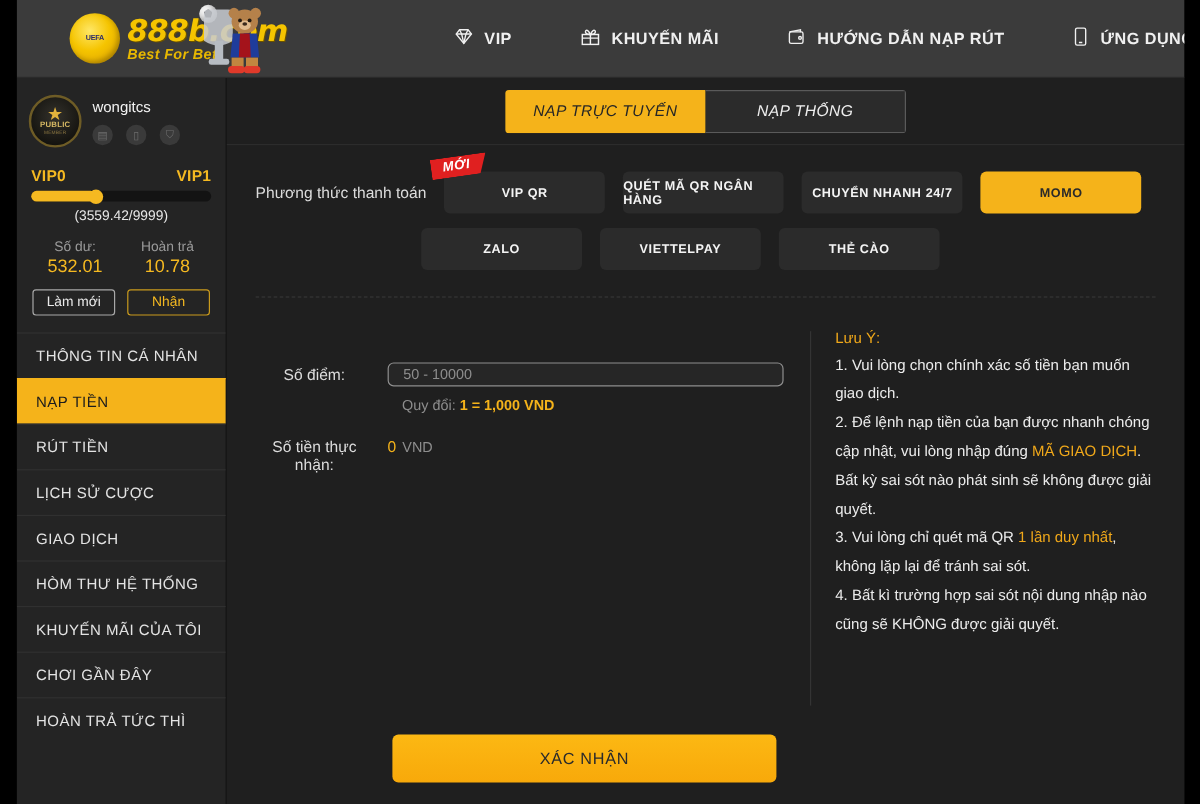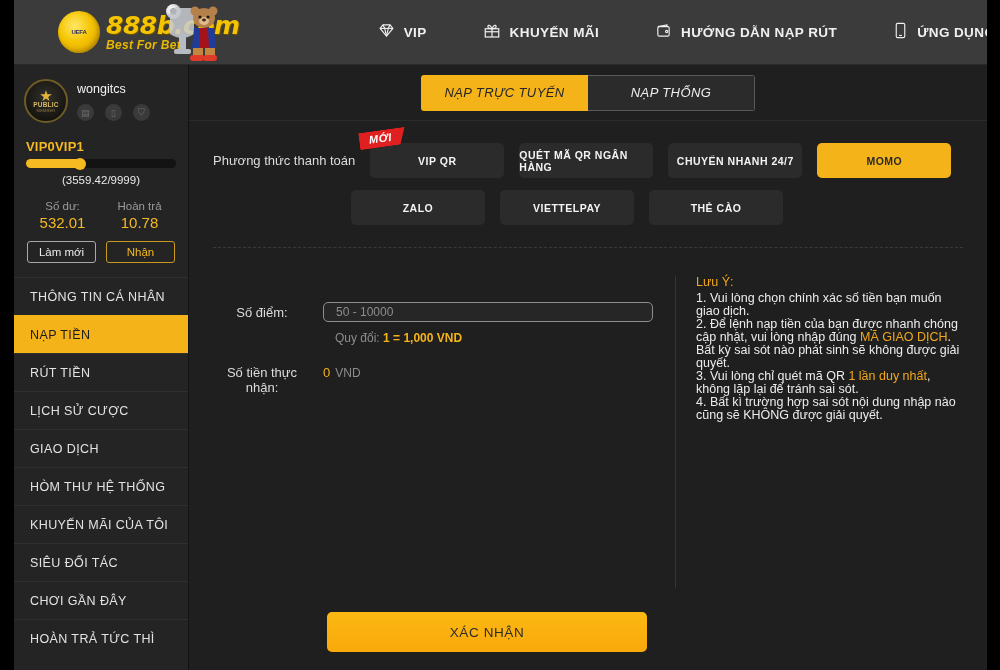--- a/index.html
+++ b/index.html
@@ -96,21 +96,21 @@
   .profile-right { flex: 1; padding-left: 9px; }
   .uname { color: #f2f2f2; font-size: 12.5px; padding-top: 3px; }
   .badges { display: flex; gap: 11px; margin-top: 8px; }
   .badge-ic {
     width: 17px; height: 17px; border-radius: 50%;
     background: #3a3a3a; color: #6d6d6d;
     display:flex;align-items:center;justify-content:center;
     font-size: 9px;
   }
   .vip-row {
-    display: flex; 
+    display: flex; justify-content: space-between;
     margin-top: 16px; padding: 0 2px;
   }
   .vip-row span { color: #f5b921; font-size: 13px; font-weight: bold; letter-spacing: .2px;}
   .vip-bar {
     height: 9px; background: #131313; border-radius: 5px;
     margin: 5px 2px 0 2px; position: relative;
   }
   .vip-fill {
     position: absolute; left: 0; top: 0; bottom: 0;
     width: 36%; background: #f5b921; border-radius: 5px;
@@ -198,21 +198,21 @@
   .f-note { padding-left: 122px; margin-top: 9px; font-size: 12px; color: #8d8d8d; }
   .f-note b { color: #f5b31a; font-weight: bold; }
   .f-row2 { display:flex; align-items: baseline; margin-top: 20px; }
   .f-row2 .f-lbl { width: 110px; }
   .f-amt { color: #f5b31a; font-size: 13px; }
   .f-vnd { color: #8d8d8d; font-size: 12px; margin-left: 5px; }
   .vdiv { width: 1px; background: #343434; margin: 28px 0 24px 22px; }
   .notes-col { flex: 1; padding: 27px 0 0 20px; }
   .notes-title { color: #f0a81a; font-size: 12.5px; margin-bottom: 3px; }
   .notes-col p {
-    color: #ececec; font-size: 12.5px; line-height: 13px;
+    color: #ececec; font-size: 12.5px; line-height: 24px;
   }
   .notes-col .hi { color: #f0a81a; }
   .confirm-wrap { padding: 0 24px 18px 24px; }
   .confirm {
     width: 320px; height: 40px; margin-left: 114px;
     background: linear-gradient(180deg,#fcb813 0%,#f8a90a 100%);
     border-radius: 5px; border: none;
     color: #2b2b2b; font-size: 13.5px; letter-spacing: .6px;
     font-family: "Liberation Sans", sans-serif;
     display:flex;align-items:center;justify-content:center;
@@ -348,21 +348,20 @@
       </div>
 
       <div class="menu">
         <div class="menu-item">THÔNG TIN CÁ NHÂN</div>
         <div class="menu-item active">NẠP TIỀN</div>
         <div class="menu-item">RÚT TIỀN</div>
         <div class="menu-item">LỊCH SỬ CƯỢC</div>
         <div class="menu-item">GIAO DỊCH</div>
         <div class="menu-item">HÒM THƯ HỆ THỐNG</div>
         <div class="menu-item">KHUYẾN MÃI CỦA TÔI</div>
-        <div class="menu-item">SIÊU ĐỐI TÁC</div>
         <div class="menu-item">CHƠI GẦN ĐÂY</div>
         <div class="menu-item">HOÀN TRẢ TỨC THÌ</div>
       </div>
     </div>
 
     <div class="main">
 
       <div class="tabs">
         <div class="tabwrap">
           <div class="tab on">NẠP TRỰC TUYẾN</div>

